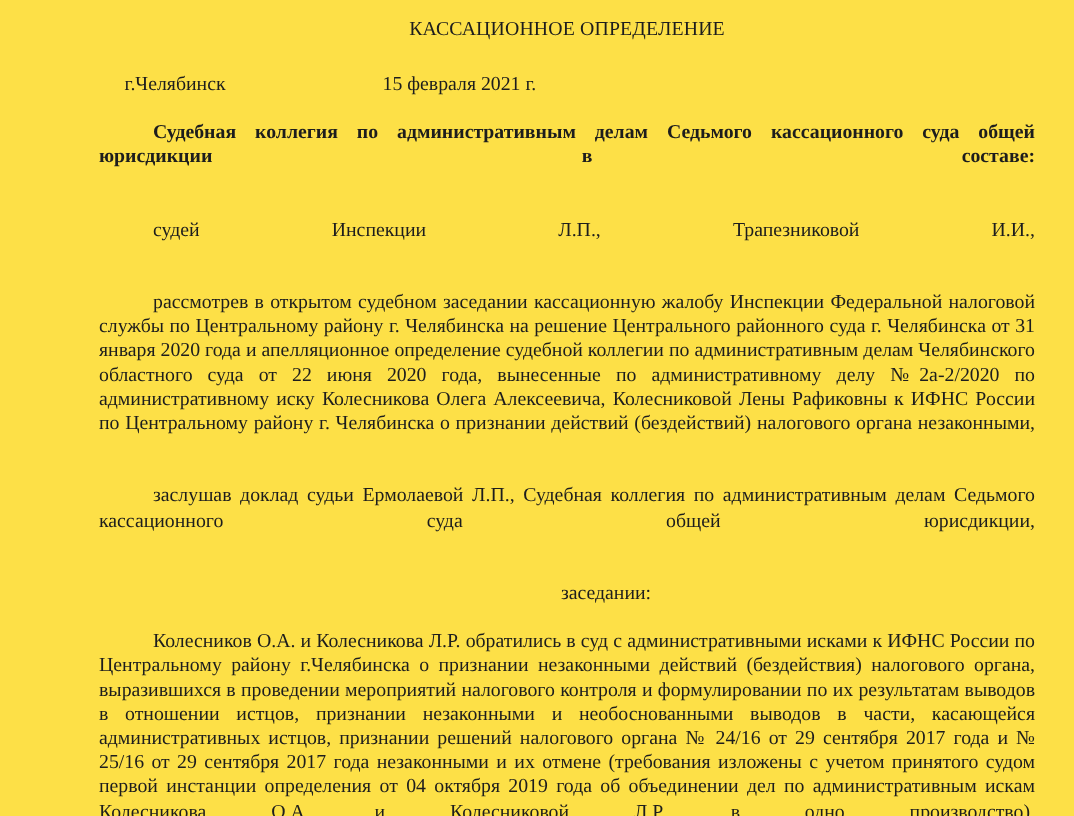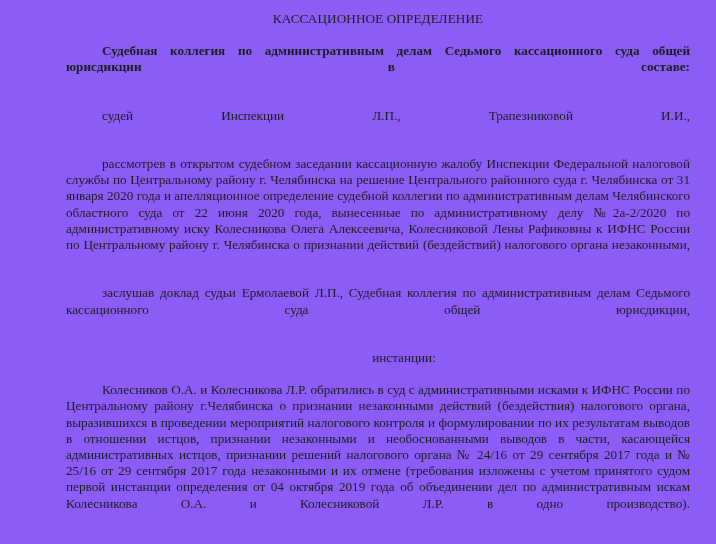--- a/index.html
+++ b/index.html
@@ -14,21 +14,21 @@
     overflow: hidden;
     font-family: "Liberation Serif", "DejaVu Serif", serif;
     color: #1d1d1d;
     -webkit-font-smoothing: antialiased;
   }
 
   .page {
     position: relative;
     width: 716px;
     height: 544px;
-    background: #8b5cf6;
+    background: #fde047;
     box-sizing: border-box;
     padding: 0;
   }
 
   .doc-body {
     position: absolute;
     left: 66px;
     top: 0;
     width: 624px;
   }
@@ -92,28 +92,32 @@
   }
 </style>
 </head>
 <body>
 
 <div class="page">
   <div class="doc-body">
 
     <div class="doc-title">КАССАЦИОННОЕ ОПРЕДЕЛЕНИЕ</div>
 
+    <div class="meta-row">
+      <span class="meta-city">г.Челябинск</span>
+      <span class="meta-date">15 февраля 2021 г.</span>
+    </div>
 
     <p class="para gap-lg">Судебная коллегия по административным делам Седьмого кассационного суда общей юрисдикции в составе:</p>
 
 
     <p class="para gap-sm">судей Инспекции Л.П., Трапезниковой И.И.,</p>
 
     <p class="para gap-sm">рассмотрев в открытом судебном заседании кассационную жалобу Инспекции Федеральной налоговой службы по Центральному району г. Челябинска на решение Центрального районного суда г. Челябинска от 31 января 2020 года и апелляционное определение судебной коллегии по административным делам Челябинского областного суда от 22 июня 2020 года, вынесенные по административному делу №2а-2/2020 по административному иску Колесникова Олега Алексеевича, Колесниковой Лены Рафиковны к ИФНС России по Центральному району г. Челябинска о признании действий (бездействий) налогового органа незаконными,</p>
 
     <p class="para gap-sm">заслушав доклад судьи Ермолаевой Л.П., Судебная коллегия по административным делам Седьмого кассационного суда общей юрисдикции,</p>
 
-    <p class="centered">инстанции:</p>
+    <p class="centered">заседании:</p>
 
     <p class="para gap-sm">Колесников О.А. и Колесникова Л.Р. обратились в суд с административными исками к ИФНС России по Центральному району г.Челябинска о признании незаконными действий (бездействия) налогового органа, выразившихся в проведении мероприятий налогового контроля и формулировании по их результатам выводов в отношении истцов, признании незаконными и необоснованными выводов в части, касающейся административных истцов, признании решений налогового органа № 24/16 от 29 сентября 2017 года и №  25/16 от 29 сентября 2017 года незаконными и их отмене (требования изложены с учетом принятого судом первой инстанции определения от 04 октября 2019 года об объединении дел по административным искам Колесникова О.А. и Колесниковой Л.Р. в одно производство).</p>
 
   </div>
 </div>
 
 </body></html>

